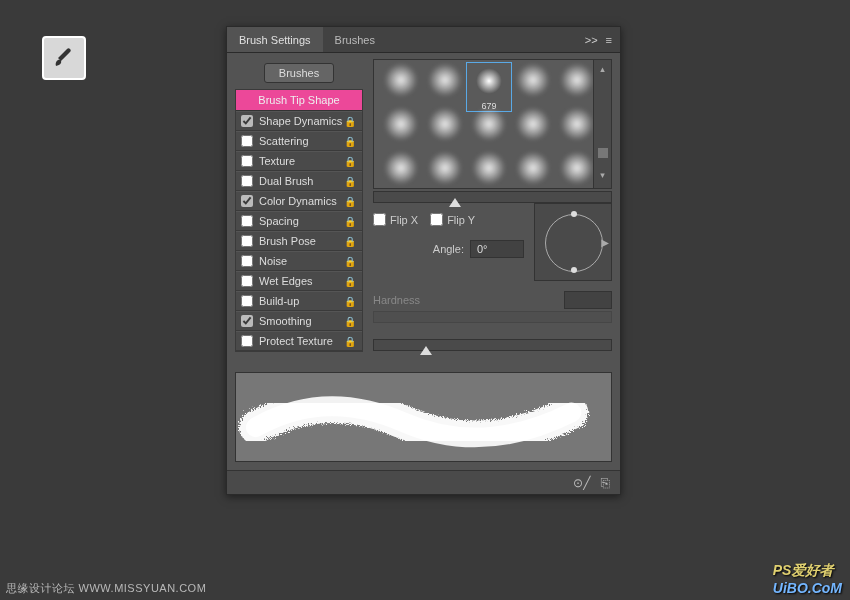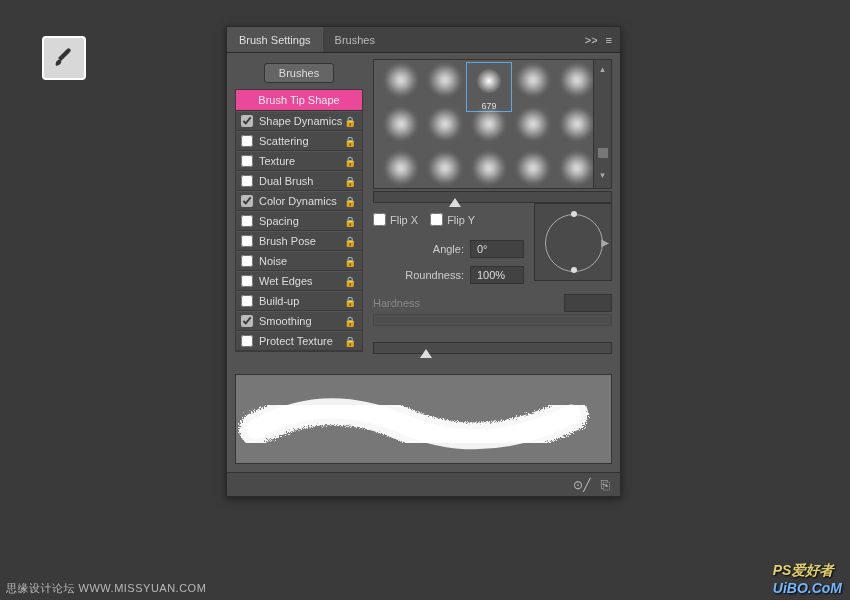--- a/index.html
+++ b/index.html
@@ -214,24 +214,20 @@
             <label>
                 <input type="checkbox" id="flipy" style=""> 
                 <span>Flip Y</span>
               </label>
           </div>
           <div class="angle-fields" style="margin-top:14px">
             <div class="row">
                 <span>Angle:</span>
                 <input class="text-input" value="0°" style="">
               </div>
-            <div class="row">
-                <span>Roundness:</span>
-                <input class="text-input" value="100%" style="">
-              </div>
           </div>
         </div>
         <div class="angle-dial">
           <div class="circle"></div>
           <div class="dot" style="top:7px;left:36px"></div>
           <div class="dot" style="bottom:7px;left:36px"></div>
           <div class="arrow">▶</div>
         </div>
       </div>
 

